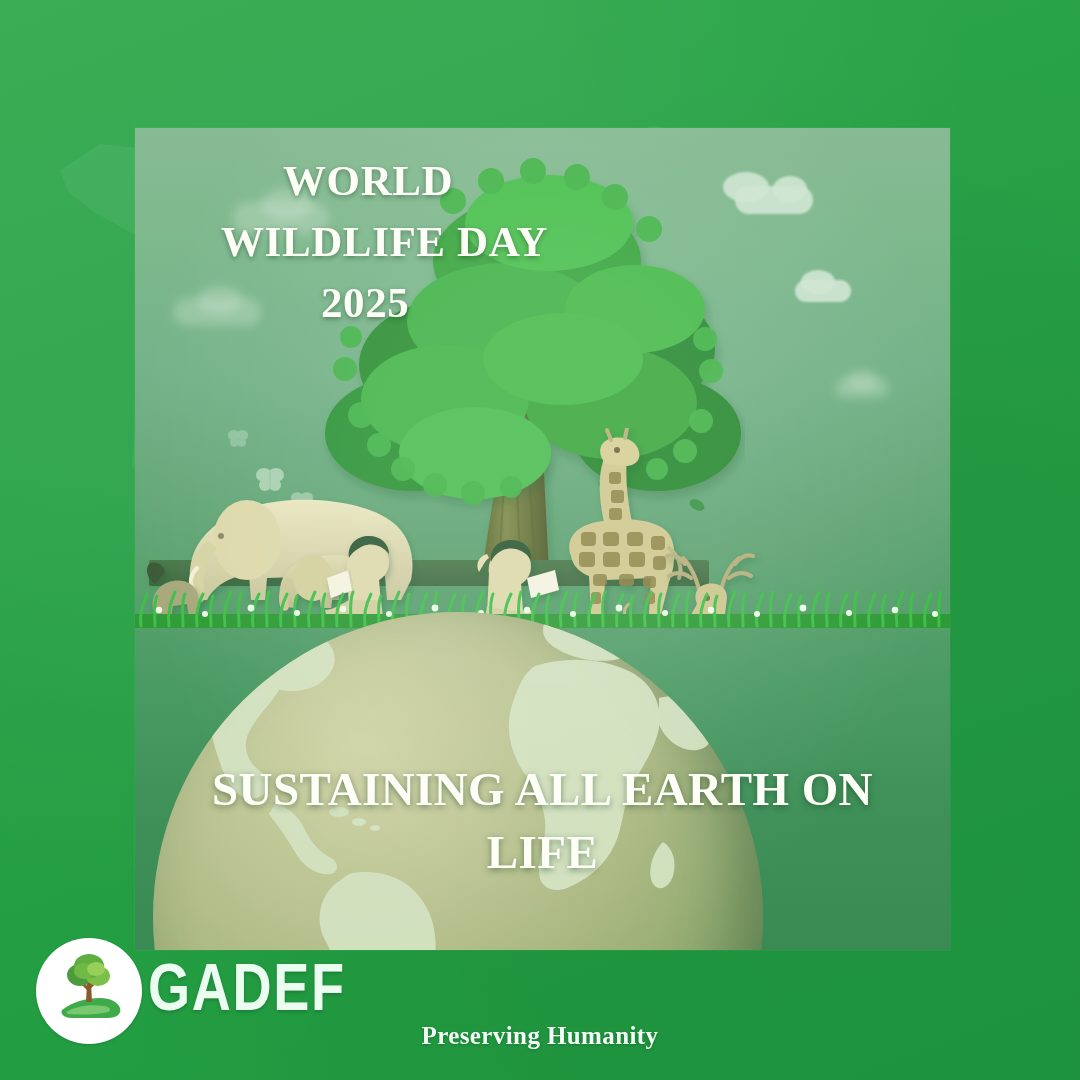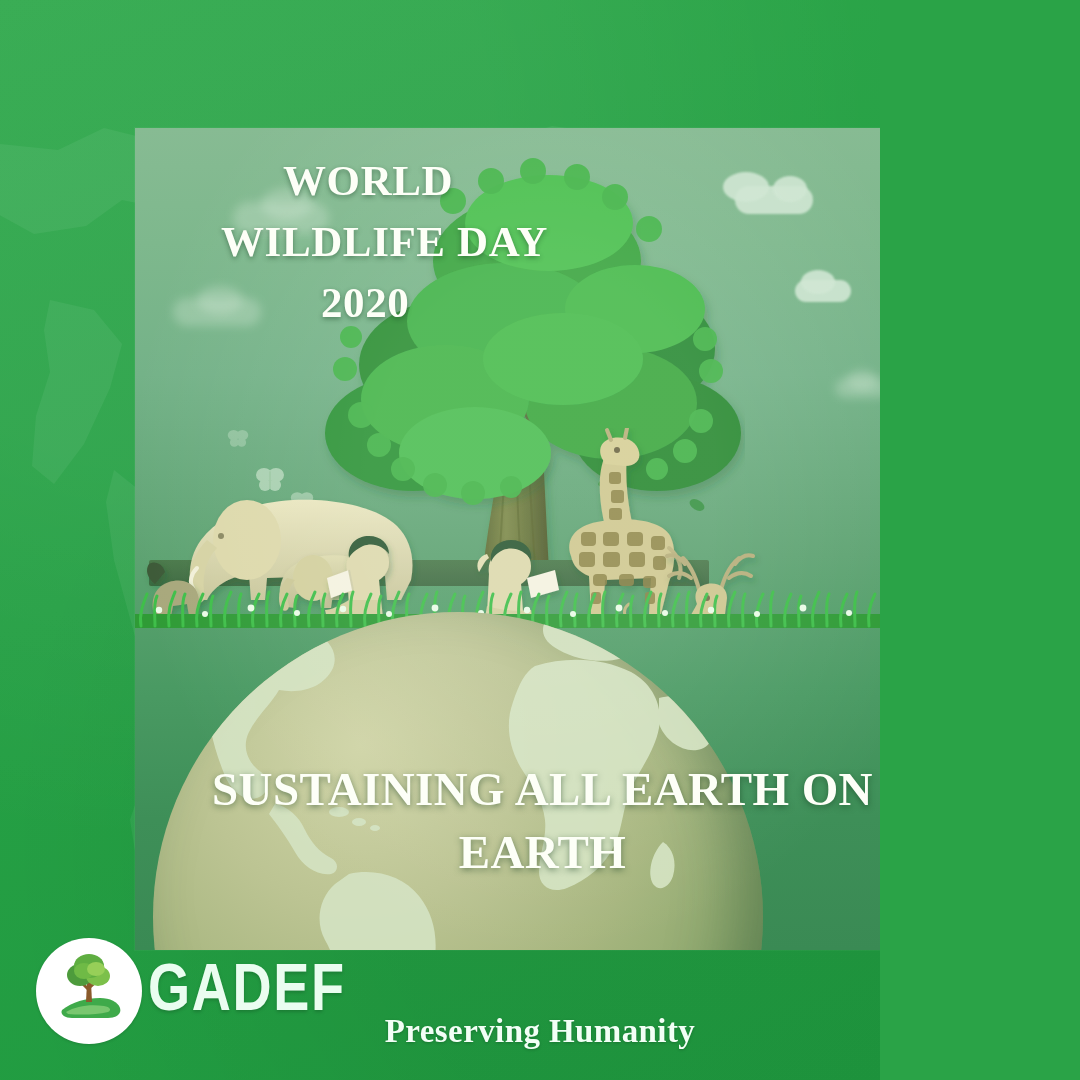--- a/index.html
+++ b/index.html
@@ -7,21 +7,21 @@
   body {
     font-family: "Liberation Serif", serif;
     background:#2aa347;
     overflow:hidden;
     position:relative;
   }
 
   
   #poster {
     position:absolute; inset:0;
-    width:880px; height:1080px;
+    width:1080px; height:1080px;
     background:
       radial-gradient(circle at 18% 12%, rgba(255,255,255,.055) 0 28%, rgba(0,0,0,0) 60%),
       radial-gradient(circle at 82% 78%, rgba(0,0,0,.05) 0 30%, rgba(0,0,0,0) 65%),
       linear-gradient(160deg,#2fa84b 0%,#26a045 45%,#1f9a3f 100%);
     overflow:hidden;
   }
   
   #map-watermark {
     position:absolute; inset:0;
     opacity:.10;
@@ -143,21 +143,21 @@
     transform:scaleX(.82);
     transform-origin:left center;
     text-shadow:0 2px 4px rgba(0,0,0,.18);
   }
   #tagline{
     position:absolute; left:0; bottom:14px; width:1080px;
     text-align:center;
     color:#f2fff6;
     font-family:"Liberation Serif", serif;
     font-weight:700;
-    font-size:33px;
+    font-size:25px;
     letter-spacing:.4px;
     text-shadow:0 1px 3px rgba(0,0,0,.22);
   }
 </style>
 </head>
 <body>
 
 <div id="poster">
 
   <div id="map-watermark">
@@ -585,26 +585,26 @@
 
         <path d="M0,0 L610,0 L610,610 L0,610 Z" fill="url(#none)"></path>
       </svg>
     </div>
 
     <div id="panel-vignette"></div>
 
     <div id="headline">
       <span class="l1">WORLD</span>
       <span class="l2">WILDLIFE DAY</span>
-      <span class="l3">2020</span>
+      <span class="l3">2025</span>
     </div>
 
     <div id="subhead">
       <span style="display:block">SUSTAINING ALL EARTH ON</span>
-      <span style="display:block">EARTH</span>
+      <span style="display:block">LIFE</span>
     </div>
 
   </div>
 
   <div id="footer">
 
     <div id="logo-mark">
       <svg width="82" height="82" viewBox="0 0 82 82">
 
         <path d="M14,60 C24,52 38,48 52,48 C62,48 70,52 72,58

